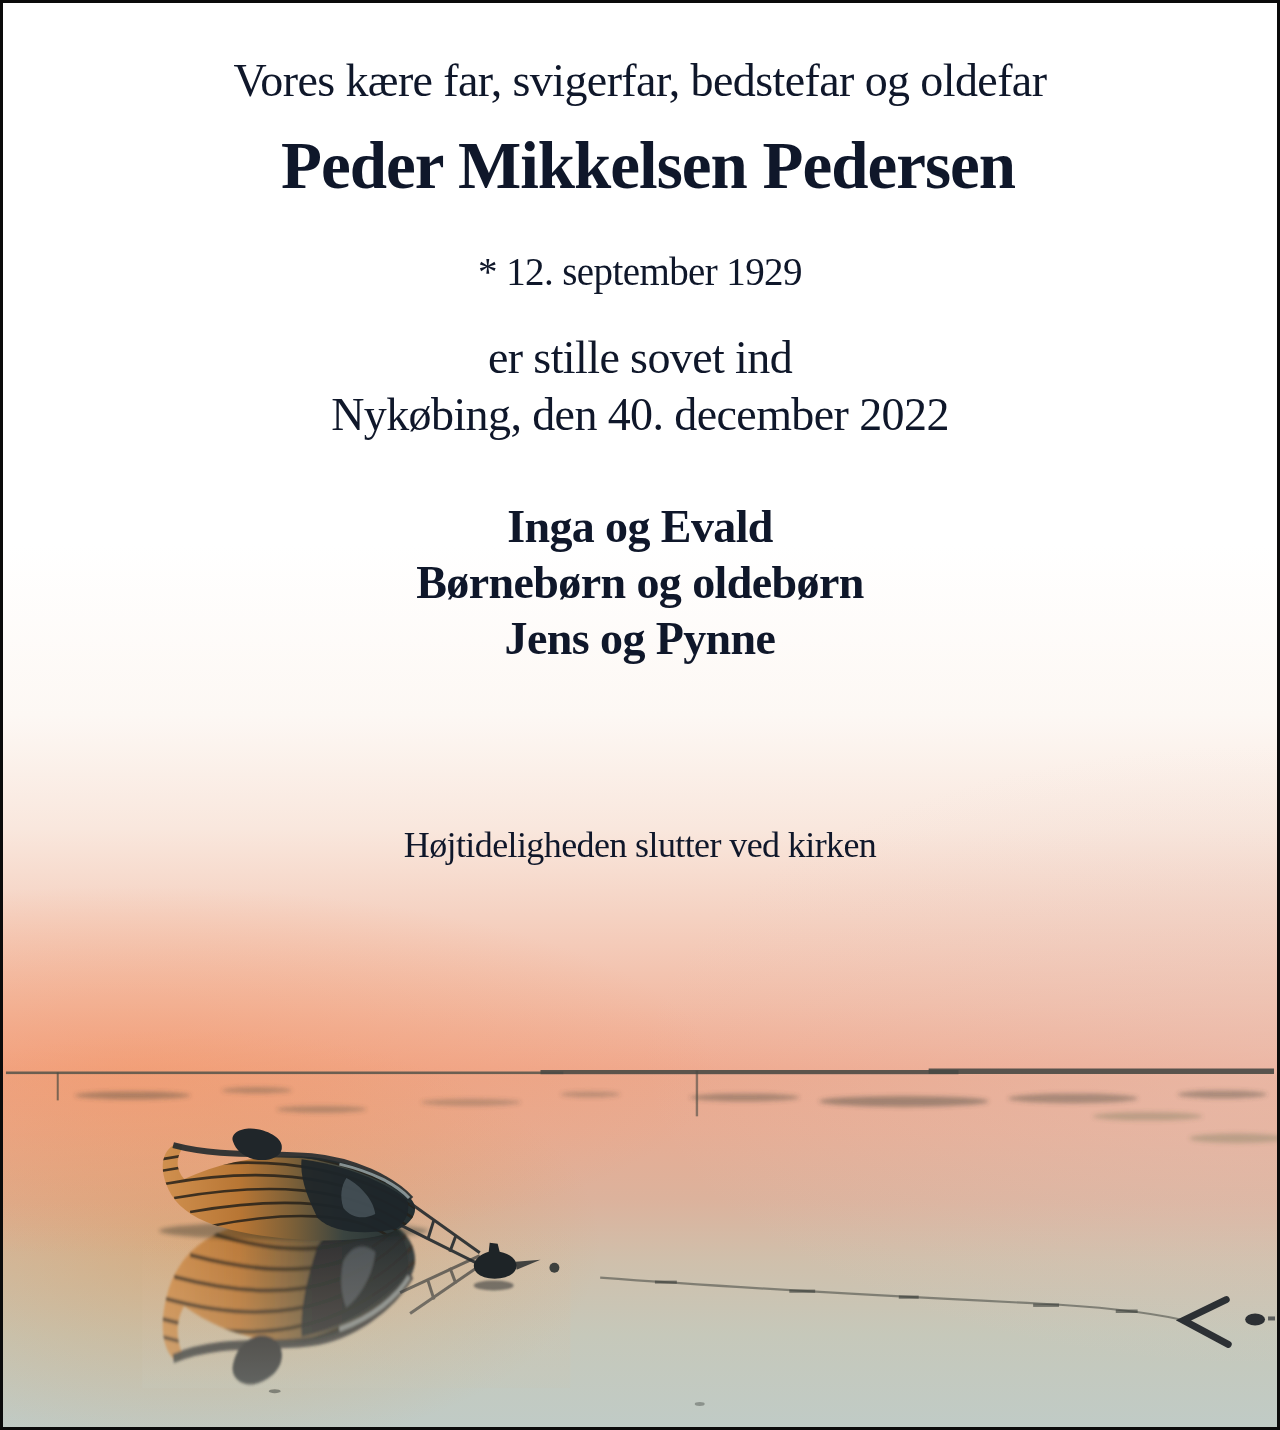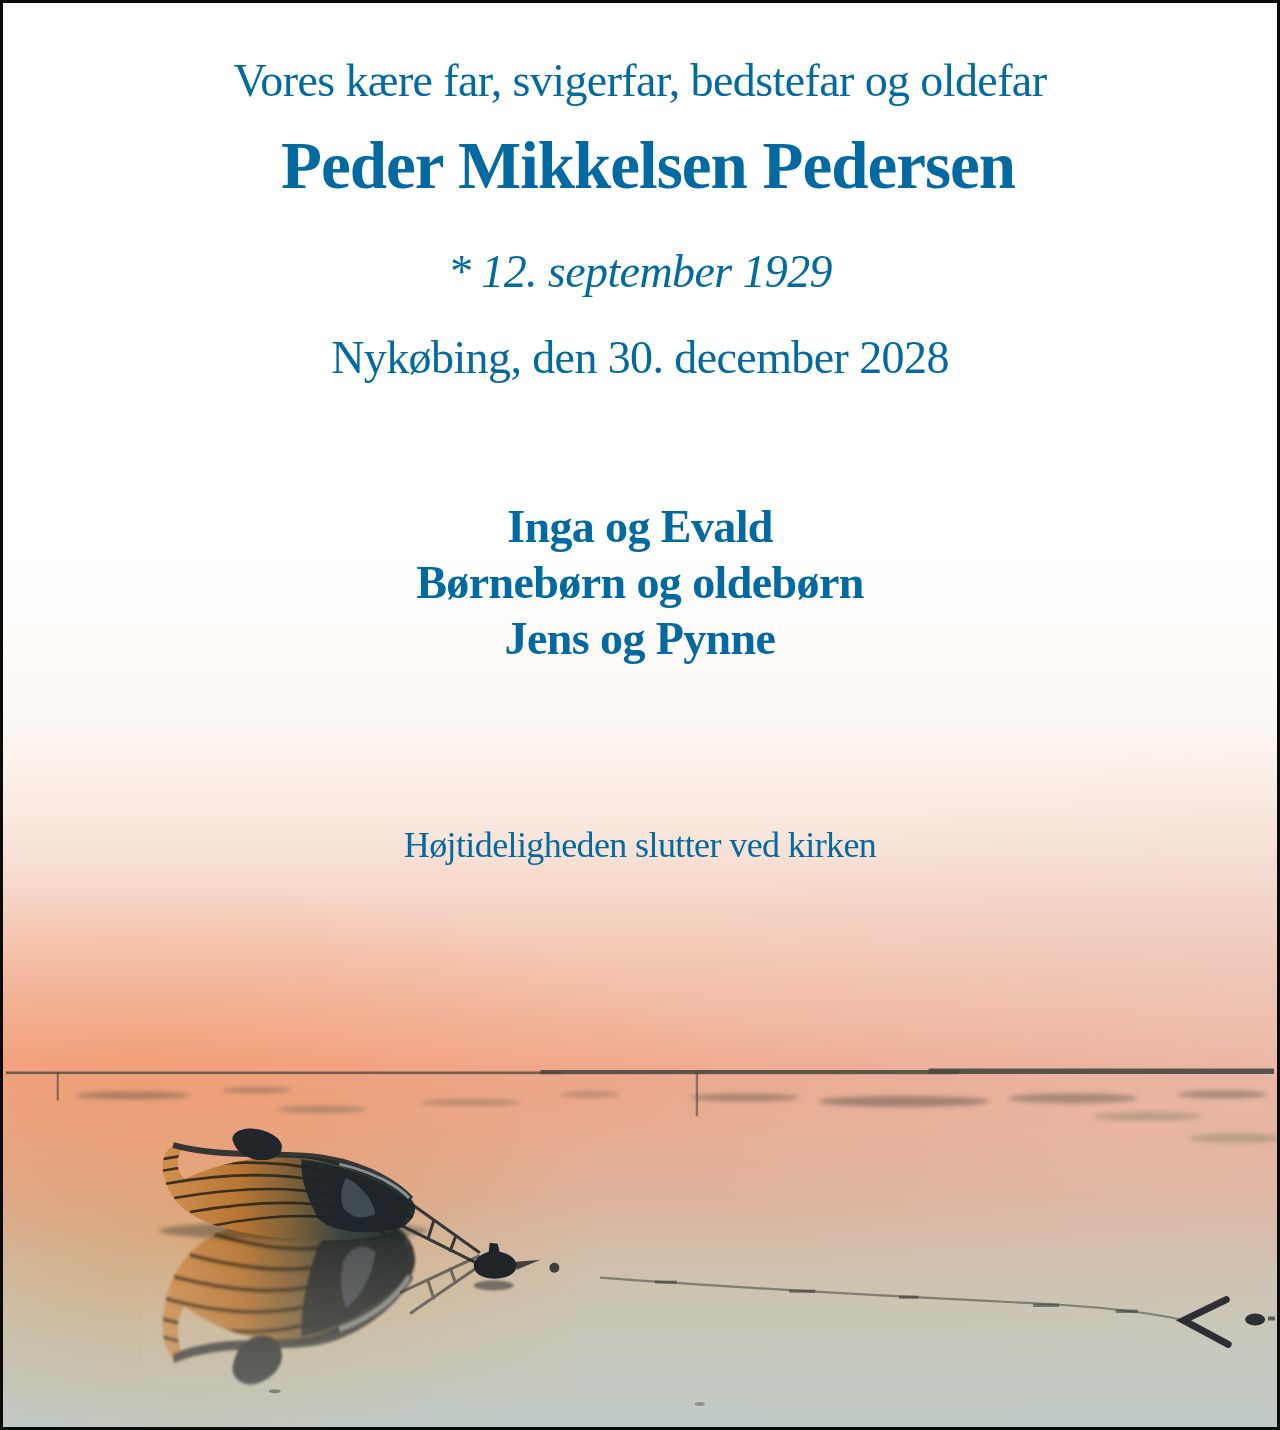--- a/index.html
+++ b/index.html
@@ -25,27 +25,27 @@
         #f0aa8f 74.8%, #eba98e 75.6%,
         #e7ac93 79%, #dcb29c 84%,
         #cfc0ac 88.5%, #c6c8ba 93.5%,
         #c0cbc6 100%);
   }
   svg.scene{position:absolute;inset:0;width:100%;height:100%;}
   
   .text{
     position:absolute;inset:0;
     text-align:center;
-    color:#0369a1;
+    color:#0f172a;
     font-family:"Liberation Serif","DejaVu Serif",serif;
   }
   .line{position:absolute;left:0;right:0;letter-spacing:-0.6px;}
   .intro{top:50px;font-size:46px;line-height:56px;}
   .name{top:122px;font-size:67px;line-height:80px;font-weight:bold;letter-spacing:-1px;padding-left:16px;}
-  .birth{top:240px;font-size:46px;line-height:57px;font-style:italic;}
+  .birth{top:240px;font-size:39px;line-height:57px;}
   .death{top:326px;font-size:46px;line-height:57px;}
   .mourners{top:496px;font-size:46px;line-height:56px;font-weight:bold;}
   .ceremony{top:672px;font-size:46px;line-height:57px;}
   .closing{top:814px;font-size:36px;line-height:57px;}
 </style>
 </head>
 <body>
 
 <div class="annonce">
 
@@ -175,21 +175,22 @@
       <ellipse cx="273" cy="1394" rx="6" ry="2" opacity="0.5"></ellipse>
       <ellipse cx="700" cy="1407" rx="5" ry="2" opacity="0.4"></ellipse>
     </g>
   </svg>
 
   <div class="text">
     <div class="line intro">Vores kære far, svigerfar, bedstefar og oldefar</div>
     <div class="line name">Peder Mikkelsen Pedersen</div>
     <div class="line birth">* 12. september 1929</div>
     <div class="line death">
-      <div>Nykøbing, den 30. december 2028</div>
+      <div>er stille sovet ind</div>
+      <div>Nykøbing, den 40. december 2022</div>
     </div>
     <div class="line mourners">
       <div>Inga og Evald</div>
       <div>Børnebørn og oldebørn</div>
       <div>Jens og Pynne</div>
     </div>
     <div class="line closing">Højtideligheden slutter ved kirken</div>
   </div>
 
 </div>

